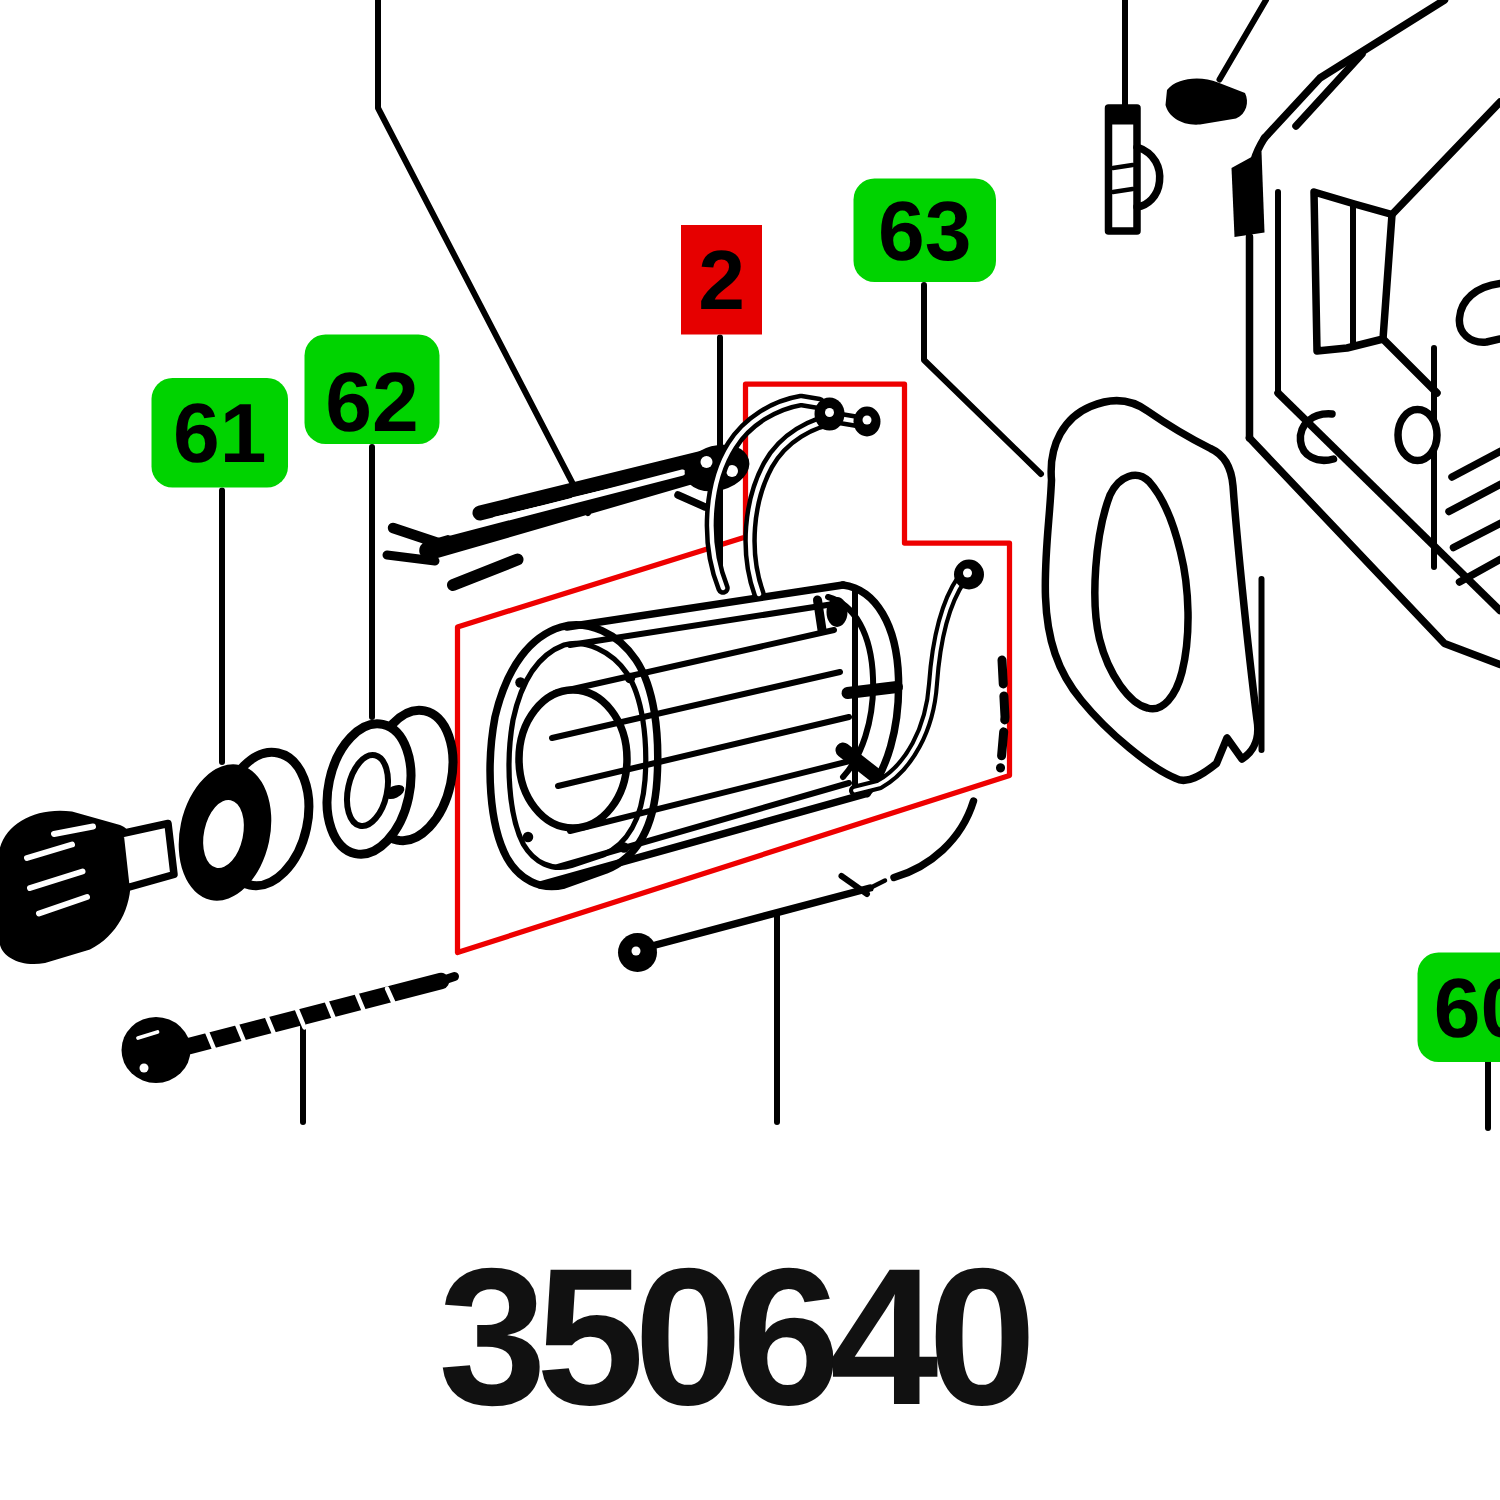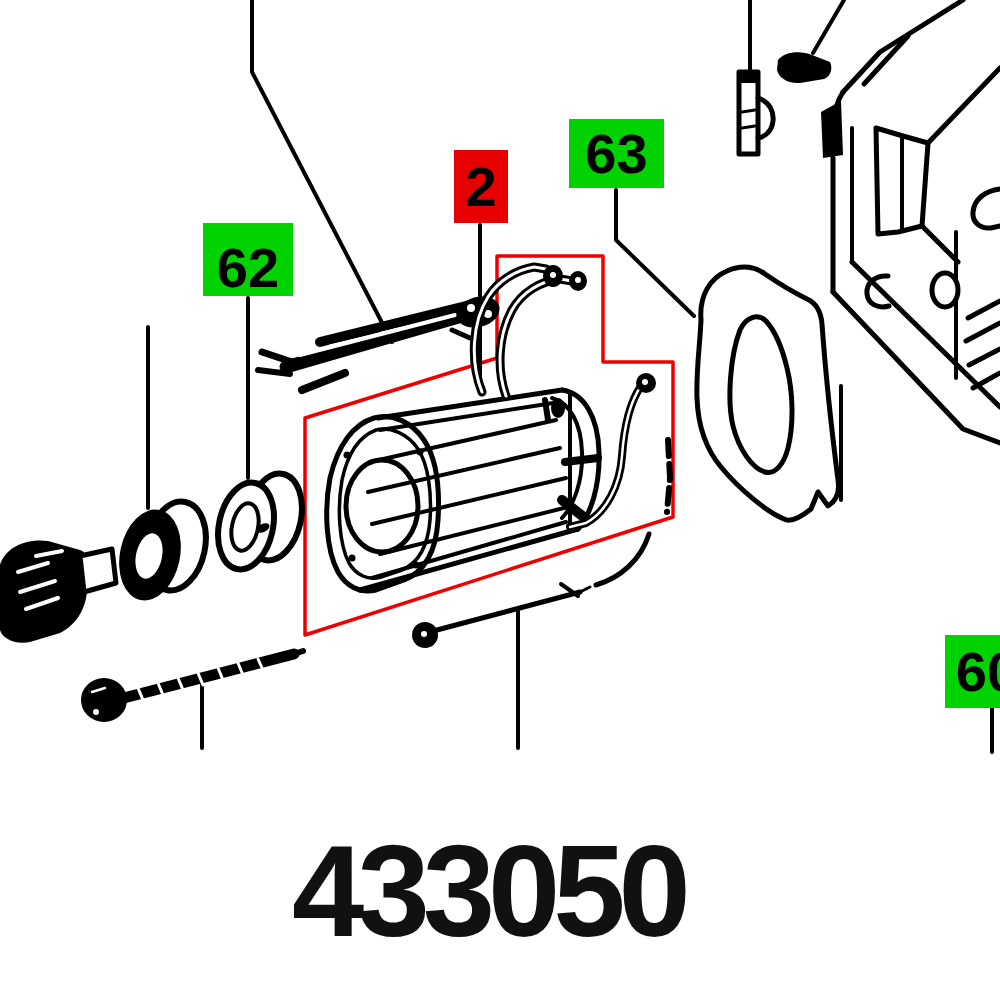--- a/index.html
+++ b/index.html
@@ -6,21 +6,21 @@
   #page{
     position:relative;width:1000px;height:1000px;background:#fff;
     overflow:hidden;font-family:"Liberation Sans",sans-serif;
   }
   #drawing{position:absolute;left:0;top:0;}
   .callout{
     position:absolute;display:flex;align-items:center;justify-content:center;
     font-weight:bold;font-size:56px;color:#000;cursor:pointer;
     font-family:"Liberation Sans",sans-serif;line-height:1;
   }
-  .callout.green{background:#00d300;}
+  .callout.green{background:#00d300;border-radius:14px;}
   .callout.red{background:#e60000;}
   #part-number{
     position:absolute;left:238px;top:826px;width:500px;height:120px;
     text-align:center;font-size:130px;font-weight:bold;color:#111;
     letter-spacing:-7px;line-height:1.0;font-family:"Liberation Sans",sans-serif;
   }
 </style>
 </head>
 <body>
 
@@ -187,32 +187,35 @@
       <g>
         <rect x="739" y="72" width="19" height="82" fill="#fff"></rect>
         <rect x="739" y="72" width="19" height="11" fill="#000" stroke="none"></rect>
         <path d="M758,98 C770,102 774,112 773,121 C772,131 765,137 758,138"></path>
         <path d="M742,112 L755,110" stroke-width="3"></path>
         <path d="M742,128 L755,126" stroke-width="3"></path>
       </g>
     </g>
   </svg>
 
+  <div class="callout green" style="left:101px;top:252px;width:91px;height:73px;">
+    <span>61</span>
+  </div>
 
   <div class="callout green" style="left:203px;top:223px;width:90px;height:73px;align-items:flex-end;">
     <span>62</span>
   </div>
 
   <div class="callout green" style="left:569px;top:119px;width:95px;height:69px;">
     <span>63</span>
   </div>
 
   <div class="callout red" style="left:454px;top:150px;width:54px;height:73px;">
     <span>2</span>
   </div>
 
   <div class="callout green" style="left:945px;top:635px;width:84px;height:73px;">
     <span>60</span>
   </div>
 
-  <div id="part-number">433050</div>
+  <div id="part-number">350640</div>
 
 </div>
 
 </body></html>

